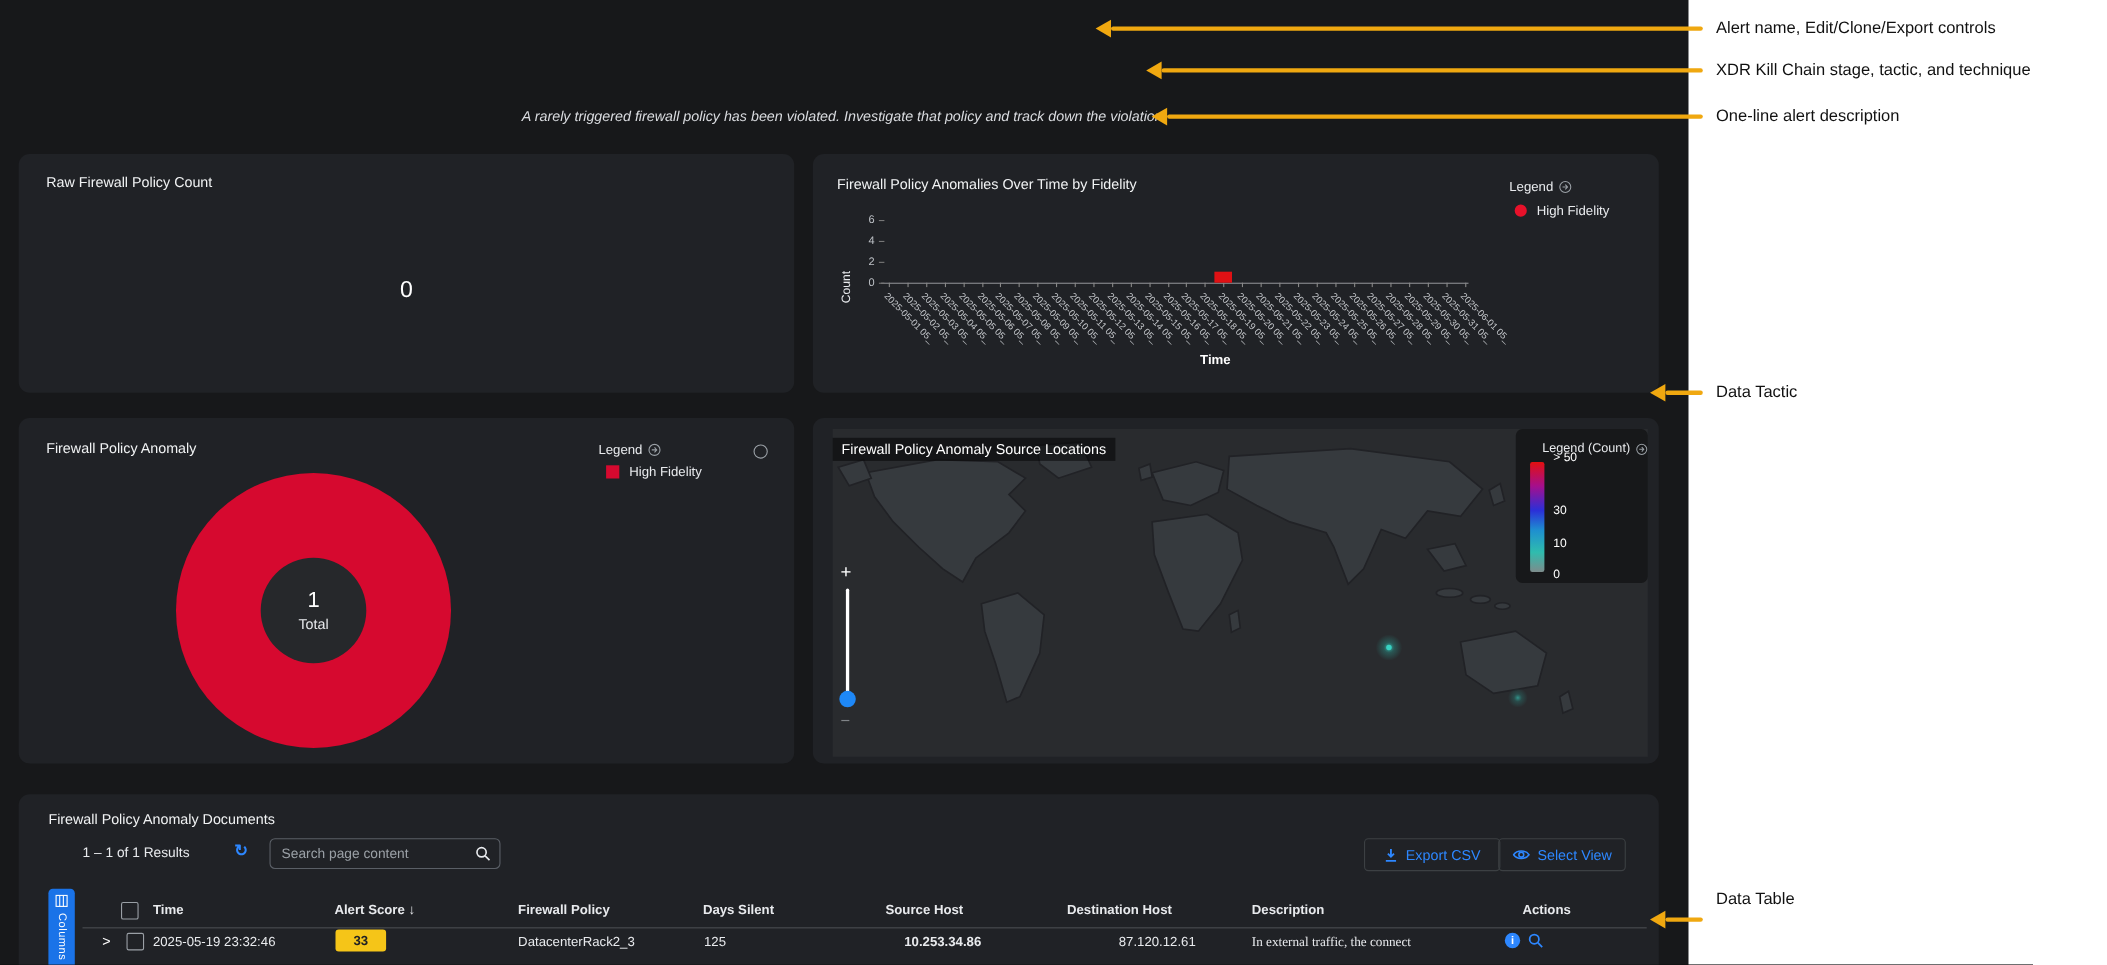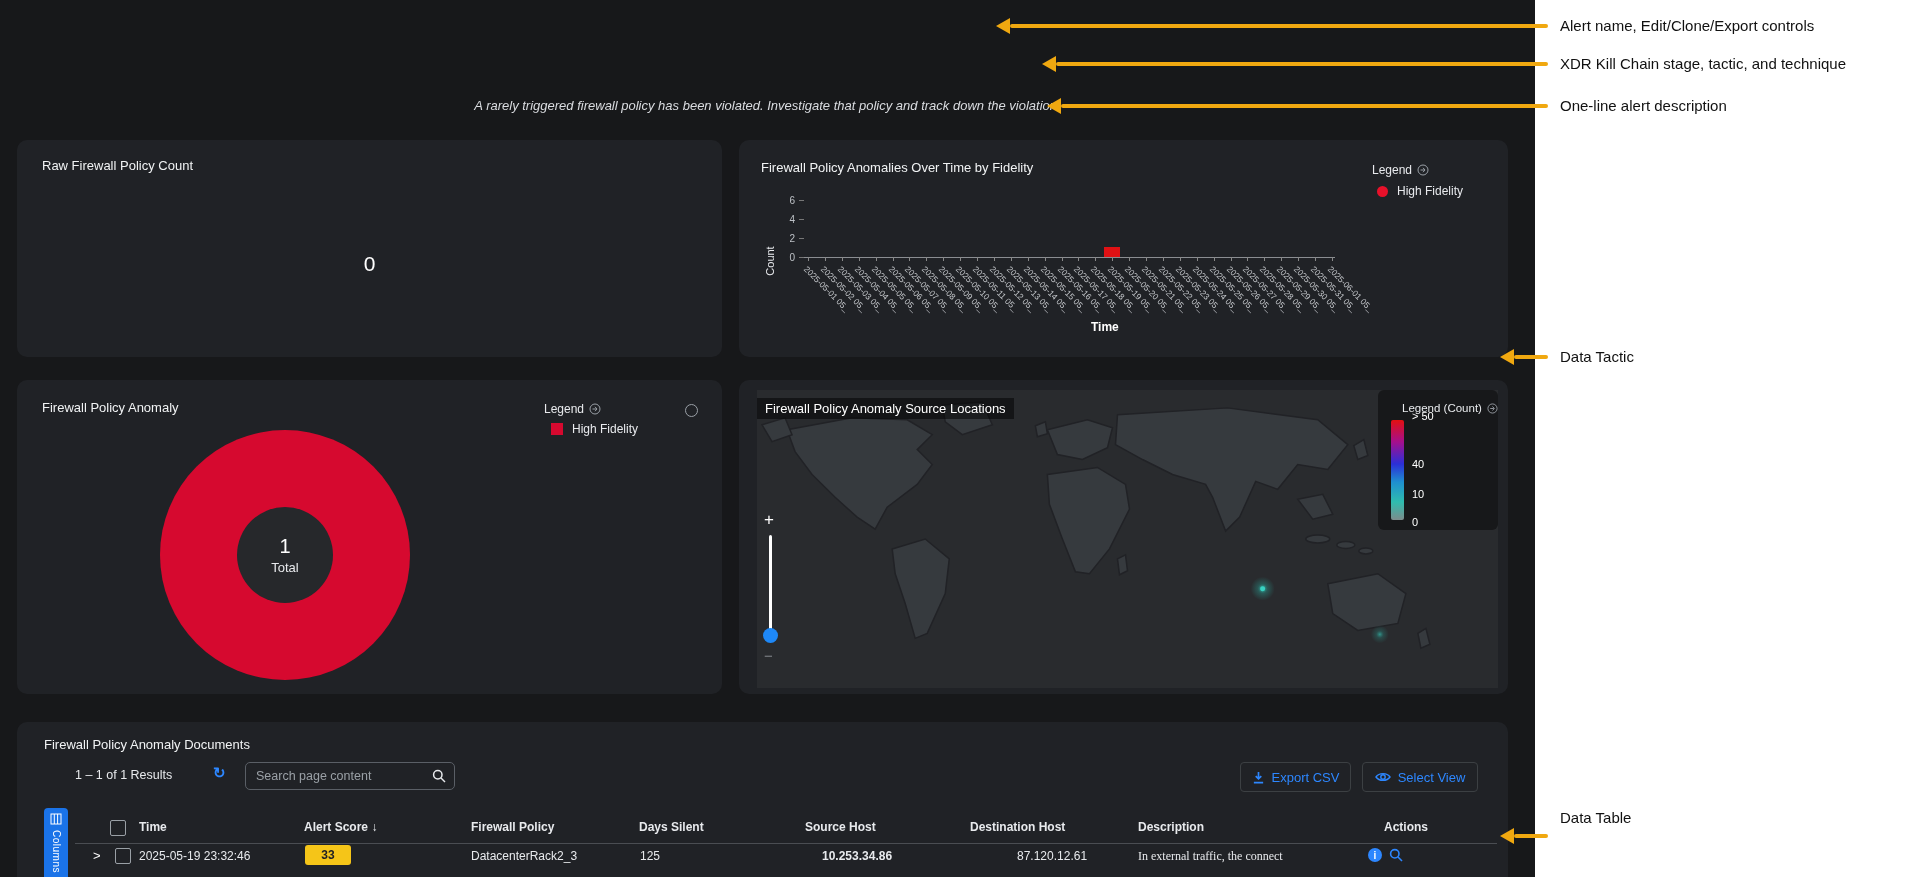--- a/index.html
+++ b/index.html
@@ -255,41 +255,41 @@
     <div class="map-legend">
       <div class="abs legend-t" style="left:4px;top:12px;font-size:11.5px;margin-left:20px;">
         <span>Legend (Count)</span>
         <svg width="11" height="11" viewBox="0 0 12 12">
           <circle cx="6" cy="6" r="5" stroke="#9aa0a6" fill="none"></circle>
             <path d="M3.5 6 h4 M6 3.8 L8 6 L6 8.2" stroke="#9aa0a6" fill="none"></path>
         </svg>
       </div>
       <div class="grad"></div>
       <span class="grad-lab" style="top:20px;text-align:center;">&gt; 50</span>
-      <span class="grad-lab" style="top:68px;">40</span>
+      <span class="grad-lab" style="top:68px;">30</span>
       <span class="grad-lab" style="top:98px;">10</span>
       <span class="grad-lab" style="top:126px;">0</span>
     </div>
   </div>
 
   <div class="panel" style="left:17px;top:722px;width:1491px;height:190px;">
     <div class="abs ptitle" style="left:27px;top:15px;">Firewall Policy Anomaly Documents</div>
 
     <div class="abs" style="left:58px;top:46px;font-size:12.5px;color:#e8eaed;">1 – 1 of 1 Results</div>
     <span class="abs" style="left:196px;top:42px;font-size:15px;color:#2d87ff;font-weight:bold;">↻</span>
 
     <div class="search-wrap">
       <input type="text" placeholder="Search page content" style="">
       <svg width="14" height="14" viewBox="0 0 14 14">
         <circle cx="5.8" cy="5.8" r="4.2" stroke="#e8eaed" stroke-width="1.5" fill="none"></circle>
         <path d="M9 9 L13 13" stroke="#e8eaed" stroke-width="1.5"></path>
       </svg>
     </div>
 
-    <button class="outline-btn" style="left:1223px;top:40px;width:111px;">
+    <button class="outline-btn" style="left:1223px;top:40px;width:124px;">
       <svg width="13" height="13" viewBox="0 0 14 14">
         <path d="M7 1 v7 M4 5.5 L7 8.5 L10 5.5 M2 12.5 h10" stroke="#2d87ff" stroke-width="1.8" fill="none"></path>
       </svg>
       <span>Export CSV</span>
     </button>
     <button class="outline-btn" style="left:1345px;top:40px;width:116px;">
       <svg width="16" height="12" viewBox="0 0 16 12">
         <path d="M1 6 C4 1.5 12 1.5 15 6 C12 10.5 4 10.5 1 6 Z" stroke="#2d87ff" stroke-width="1.4" fill="none"></path>
         <circle cx="8" cy="6" r="2.2" stroke="#2d87ff" stroke-width="1.4" fill="none"></circle>
       </svg>

